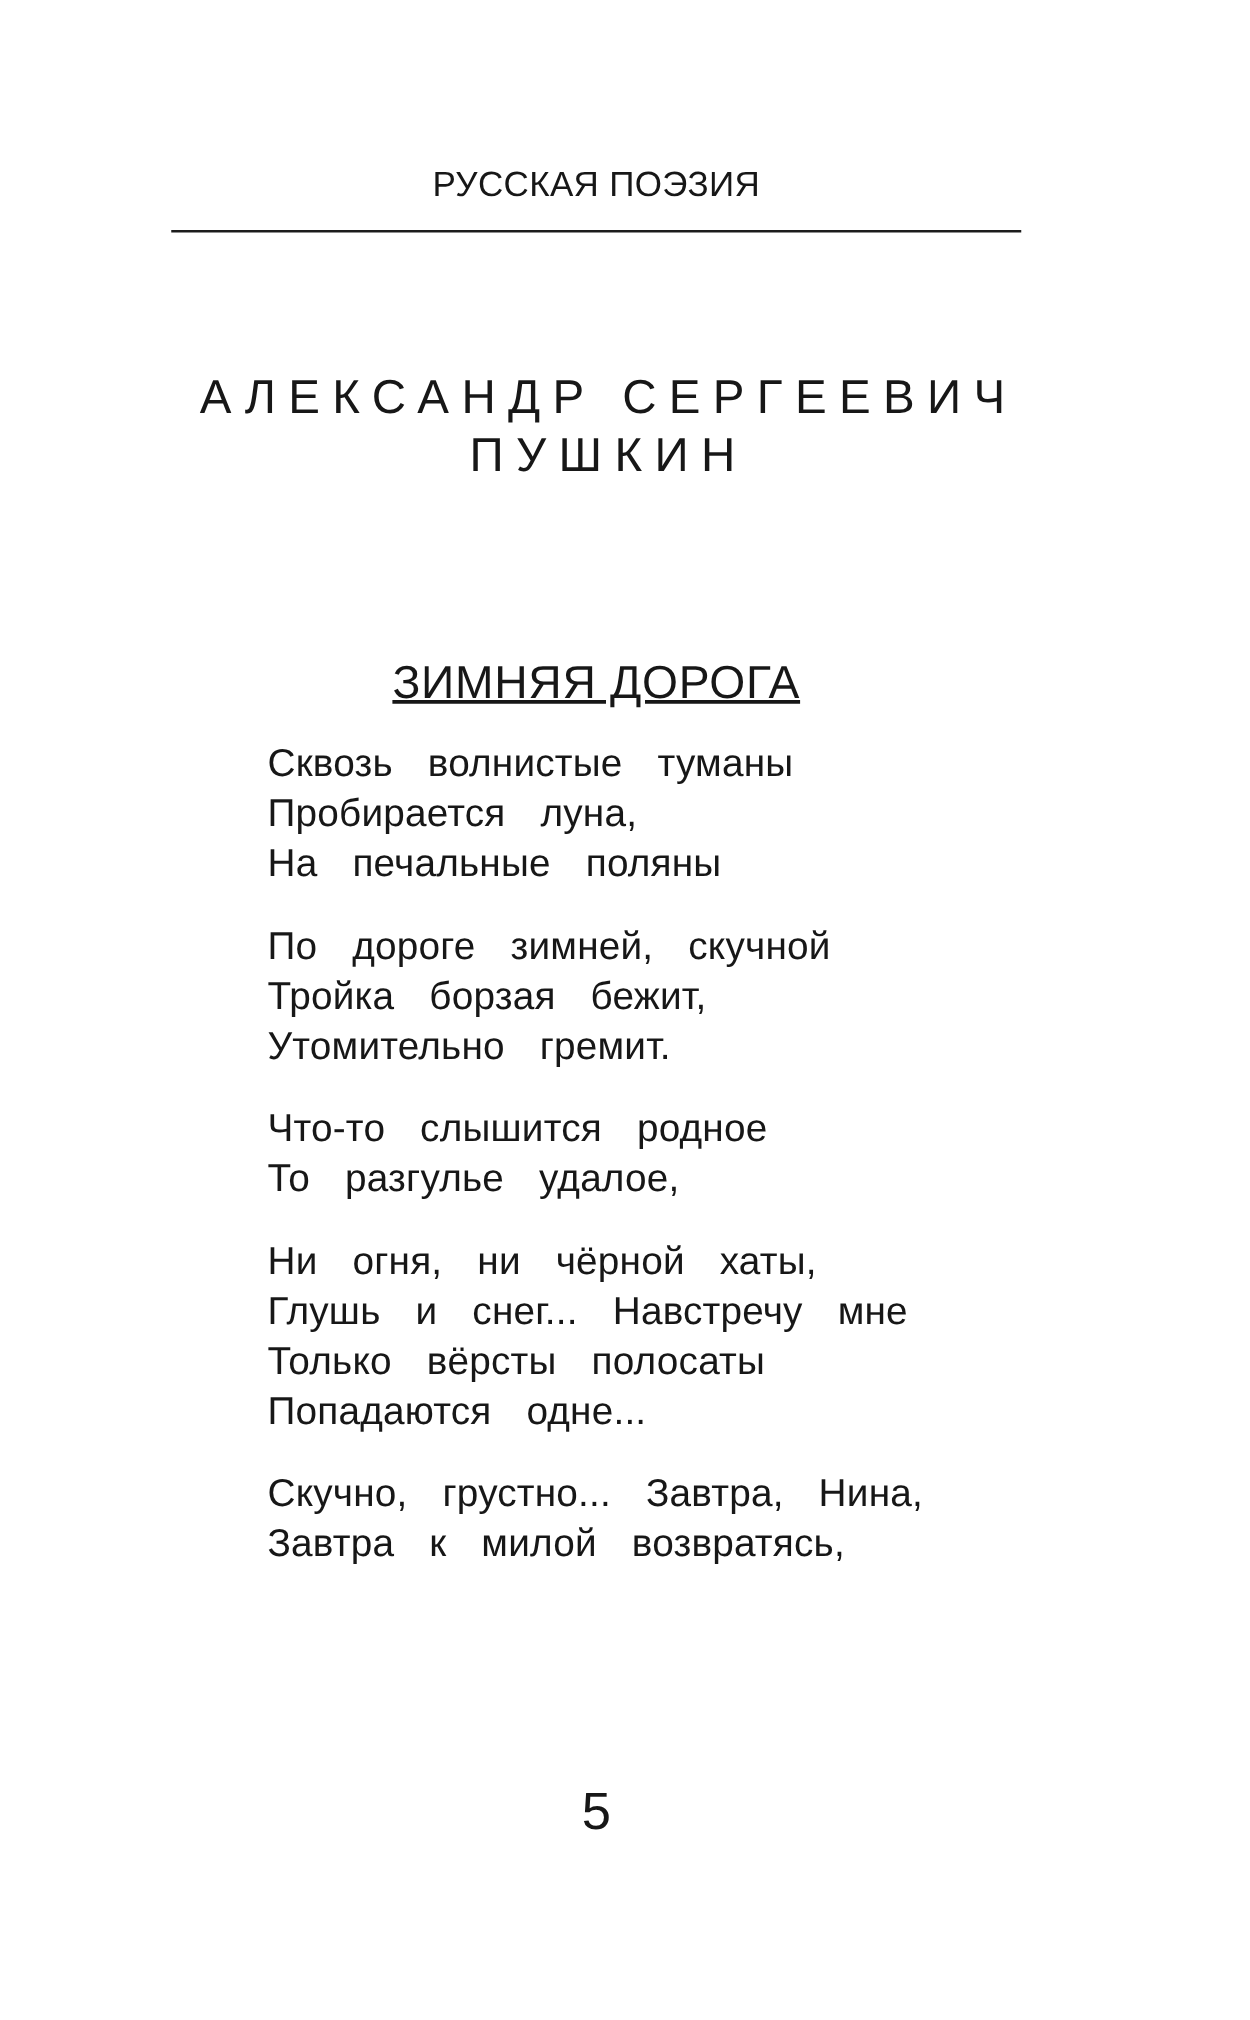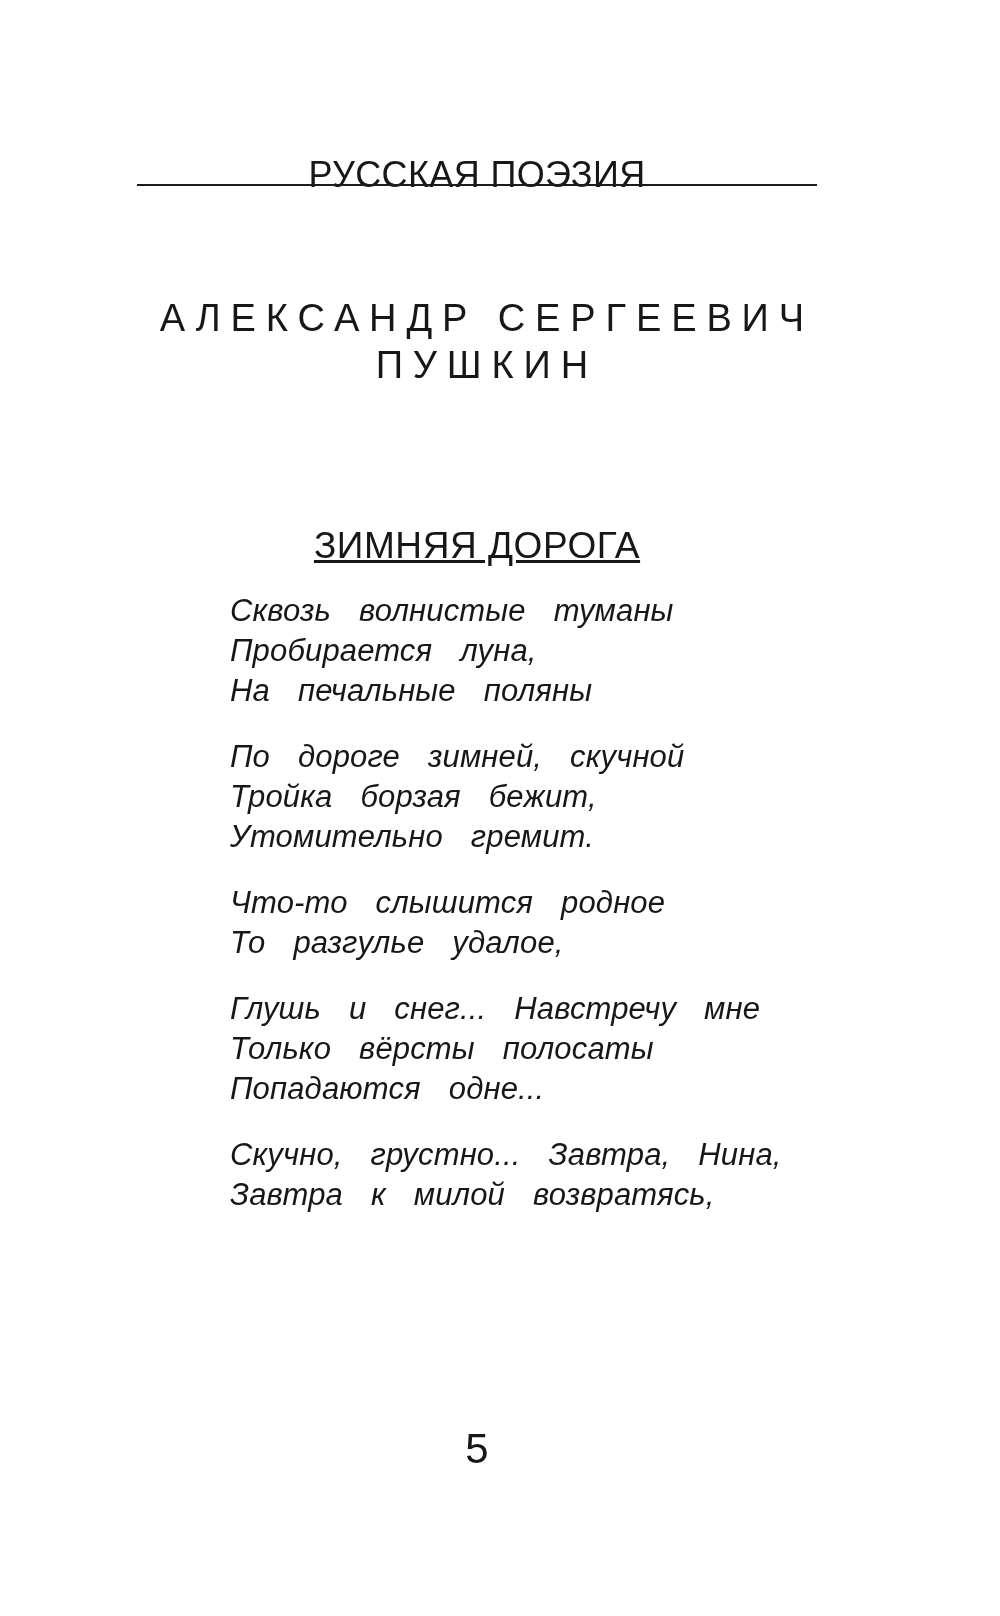--- a/index.html
+++ b/index.html
@@ -17,22 +17,22 @@
     overflow: hidden;
   }
   
   .column {
     position: absolute;
     left: 137px;
     width: 680px;
     text-align: center;
   }
   .running-header {
-    top: 155px;
-    font-size: 36px;
+    top: 128px;
+    font-size: 28px;
     line-height: 40px;
     letter-spacing: 0.01em;
     white-space: nowrap;
   }
   .header-rule {
     position: absolute;
     left: 137px;
     top: 184px;
     width: 680px;
     height: 2px;
@@ -50,28 +50,27 @@
   .poem-title {
     top: 526px;
     font-size: 37px;
     line-height: 40px;
     letter-spacing: 0.015em;
     white-space: nowrap;
     text-decoration: underline;
   }
   .poem {
     position: absolute;
-    left: 230px;
+    left: 214px;
     top: 591px;
     font-size: 31px;
     line-height: 40px;
     word-spacing: 0.62em;
     letter-spacing: 0.005em;
     text-align: left;
-    font-style: italic;
   }
   .stanza {
     margin: 0 0 26px 0;
   }
   .poem-line {
     white-space: nowrap;
   }
   .page-number {
     top: 1429px;
     font-size: 42px;
@@ -103,20 +102,21 @@
       <div class="stanza">
         <div class="poem-line">По дороге зимней, скучной</div>
         <div class="poem-line">Тройка борзая бежит,</div>
         <div class="poem-line">Утомительно гремит.</div>
       </div>
       <div class="stanza">
         <div class="poem-line">Что-то слышится родное</div>
         <div class="poem-line">То разгулье удалое,</div>
       </div>
       <div class="stanza">
+        <div class="poem-line">Ни огня, ни чёрной хаты,</div>
         <div class="poem-line">Глушь и снег... Навстречу мне</div>
         <div class="poem-line">Только вёрсты полосаты</div>
         <div class="poem-line">Попадаются одне...</div>
       </div>
       <div class="stanza">
         <div class="poem-line">Скучно, грустно... Завтра, Нина,</div>
         <div class="poem-line">Завтра к милой возвратясь,</div>
       </div>
     </div>
 

